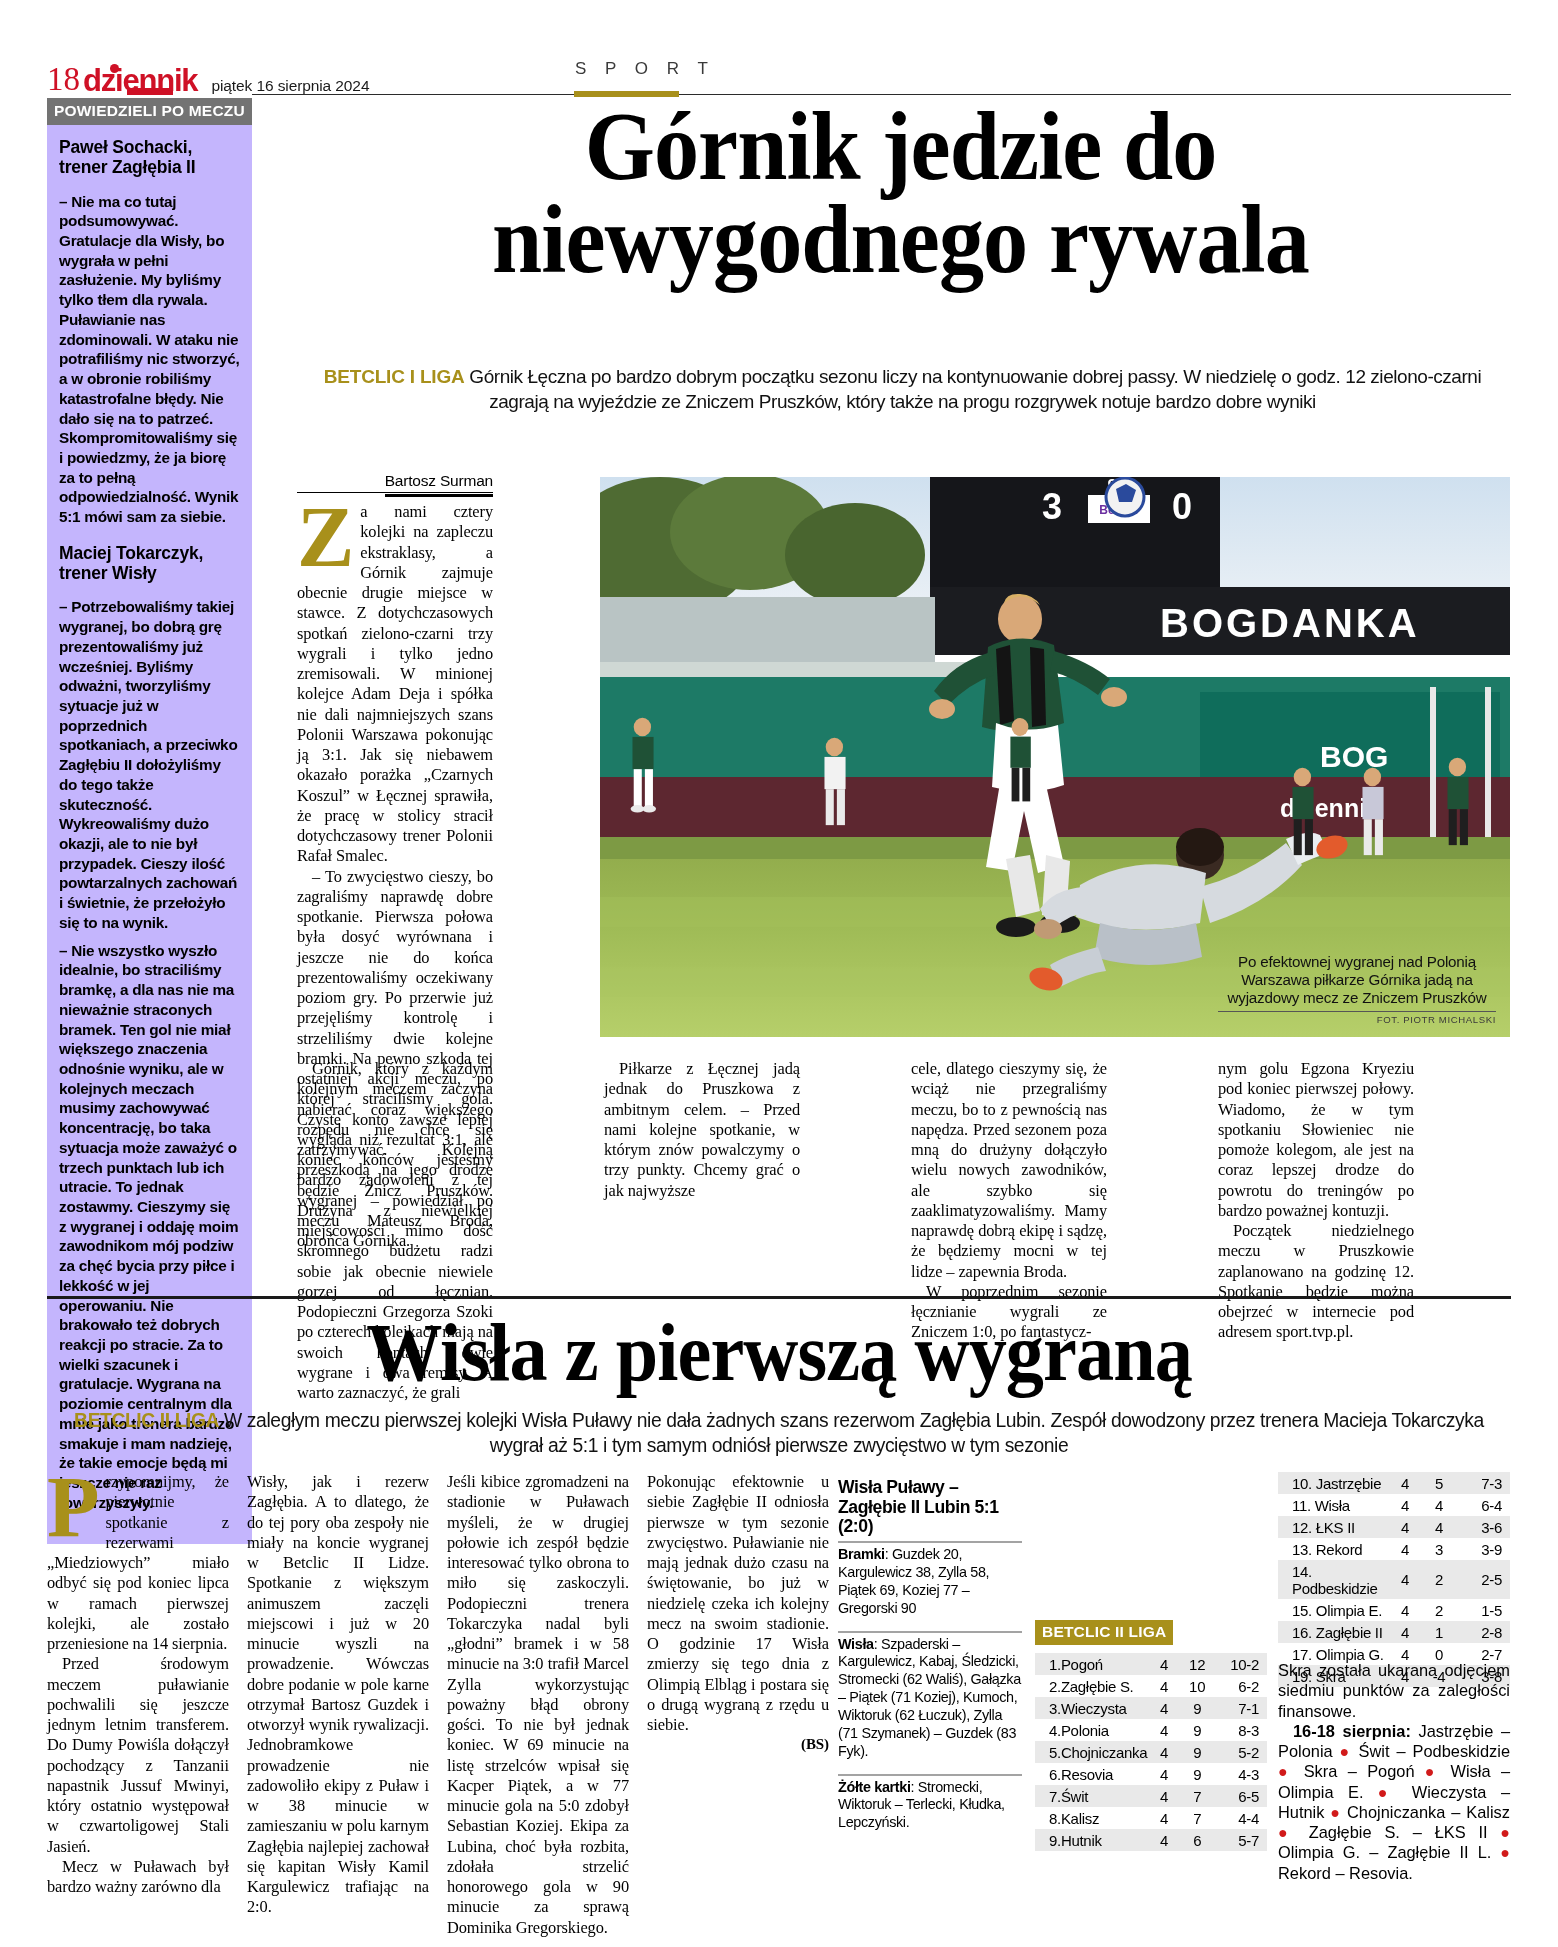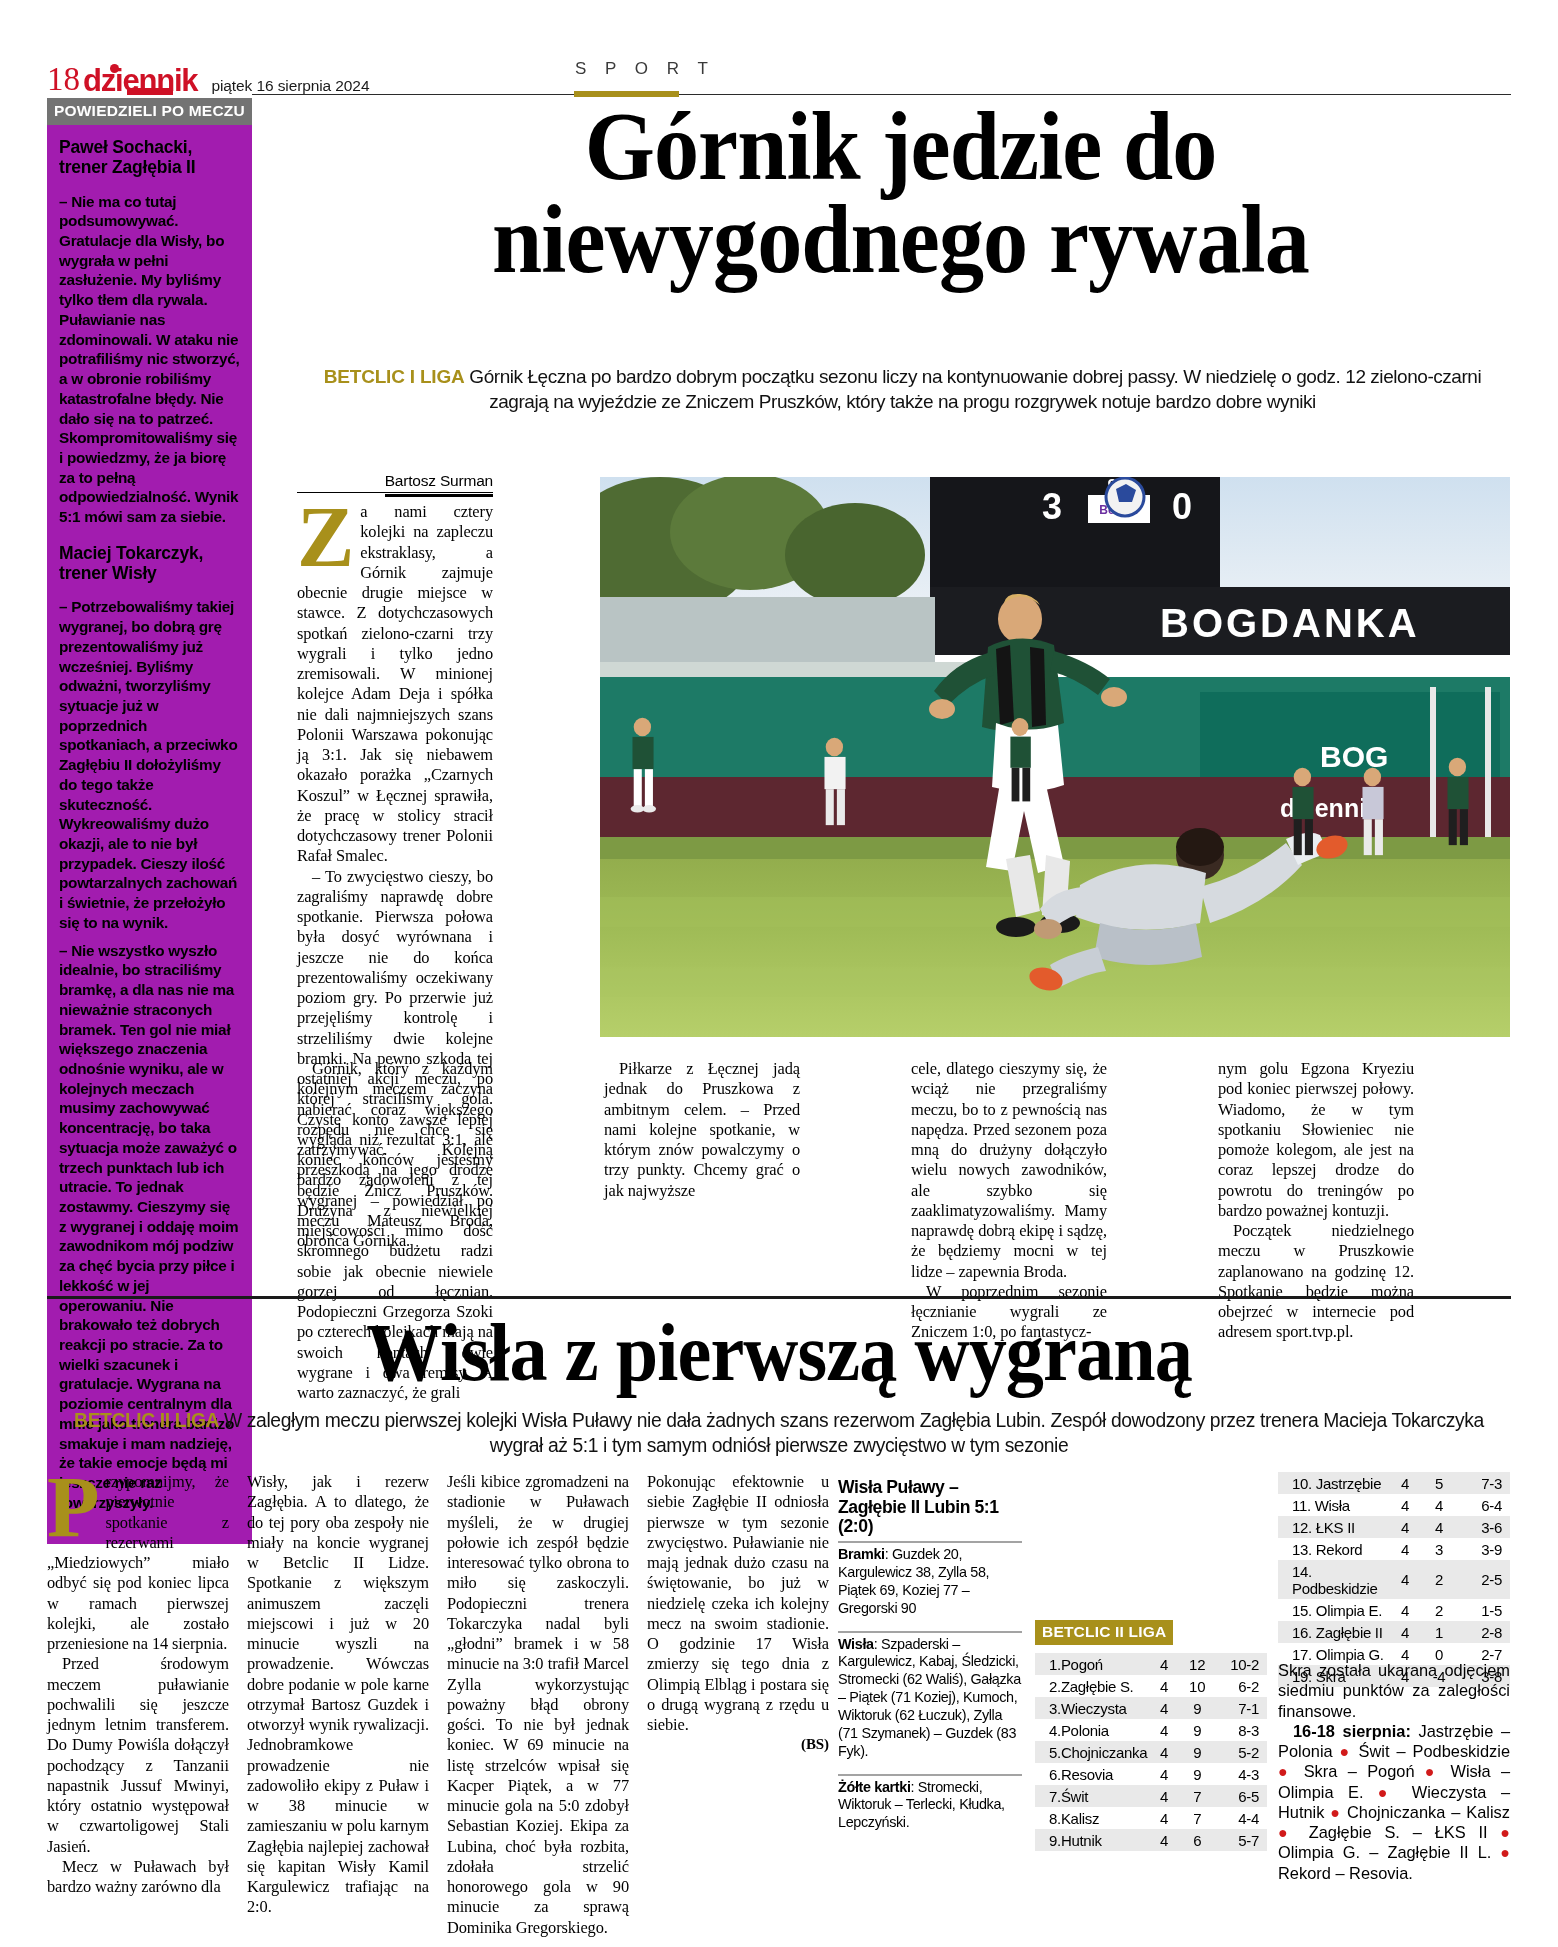--- a/index.html
+++ b/index.html
@@ -20,21 +20,21 @@
   .logoword .dot{position:absolute;width:9px;height:9px;border-radius:50%;background:#cf1126;left:27px;top:-1px;}
   .logobar{position:absolute;left:44px;bottom:1px;width:46px;height:7px;background:#cf1126;}
   .mast-date{font-size:15.5px;color:#1a1a1a;margin-left:14px;padding-bottom:1px;letter-spacing:-0.1px;}
   .mast-rule{position:absolute;left:205px;right:0;bottom:1px;height:1px;background:#2b2b2b;}
   .mast-sport{position:absolute;left:575px;top:59px;font-size:17px;letter-spacing:7px;color:#3a3a3a;}
   .mast-sport-underline{position:absolute;left:574px;top:91px;width:105px;height:6px;background:#a8901b;}
 
   
   .sidebar{position:absolute;left:47px;top:98px;width:205px;}
   .sb-tag{background:#737373;color:#fff;font-weight:bold;font-size:15.5px;letter-spacing:0.2px;padding:4px 7px 5px 7px;display:inline-block;}
-  .sb-body{background:#a21caf;padding:10px 12px 24px 12px;width:181px;}
+  .sb-body{background:#c4b5fd;padding:10px 12px 24px 12px;width:181px;}
   .sb-head{font-weight:bold;font-size:17.5px;line-height:1.16;margin:2px 0 14px 0;letter-spacing:-0.2px;}
   .sb-head2{font-weight:bold;font-size:17.5px;line-height:1.16;margin:16px 0 14px 0;letter-spacing:-0.2px;}
   .sb-p{font-size:15.3px;line-height:1.29;margin:0 0 8px 0;text-align:left;letter-spacing:-0.25px;font-weight:600;}
 
   
   .headline{position:absolute;left:290px;top:100px;width:1221px;text-align:center;
      font-family:"Liberation Serif",serif;font-weight:bold;font-size:97px;line-height:0.96;
      letter-spacing:-1px;transform:scaleX(0.93);transform-origin:center top;}
   .lead{position:absolute;left:300px;top:365px;width:1205px;text-align:center;
      font-size:19px;line-height:1.30;letter-spacing:-0.45px;color:#111;}
@@ -288,20 +288,24 @@
         <rect x="6" y="68" width="13" height="58" fill="#eaeaea"></rect>
         <rect x="24" y="68" width="13" height="58" fill="#eaeaea"></rect>
       </g>
       <g transform="translate(845,290) scale(0.62)">
         <ellipse cx="20" cy="0" rx="14" ry="15" fill="#d9a878"></ellipse>
         <rect x="4" y="16" width="34" height="52" fill="#1f5136"></rect>
         <rect x="6" y="68" width="13" height="58" fill="#1f1f1f"></rect>
         <rect x="24" y="68" width="13" height="58" fill="#1f1f1f"></rect>
       </g>
     </svg>
+    <div class="photo-caption">
+      <div>Po efektownej wygranej nad Polonią Warszawa piłkarze Górnika jadą na wyjazdowy mecz ze Zniczem Pruszków</div>
+      <div class="photo-credit">FOT. PIOTR MICHALSKI</div>
+    </div>
   </div>
 
   <div class="divider"></div>
 
   <div class="headline2">Wisła z pierwszą wygraną</div>
   <div class="lead2">
     <span class="kicker">BETCLIC II LIGA</span>
     <span>W zaległym meczu pierwszej kolejki Wisła Puławy nie dała żadnych szans rezerwom Zagłębia Lubin. Zespół dowodzony przez trenera Macieja Tokarczyka wygrał aż 5:1 i tym samym odniósł pierwsze zwycięstwo w tym sezonie</span>
   </div>
 

